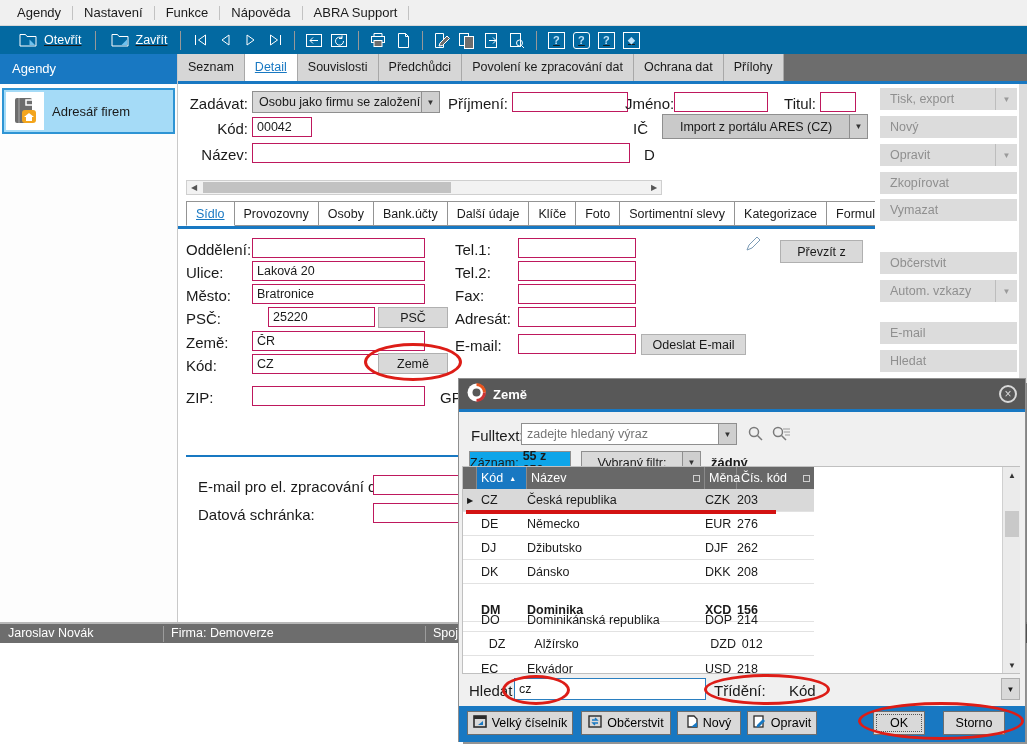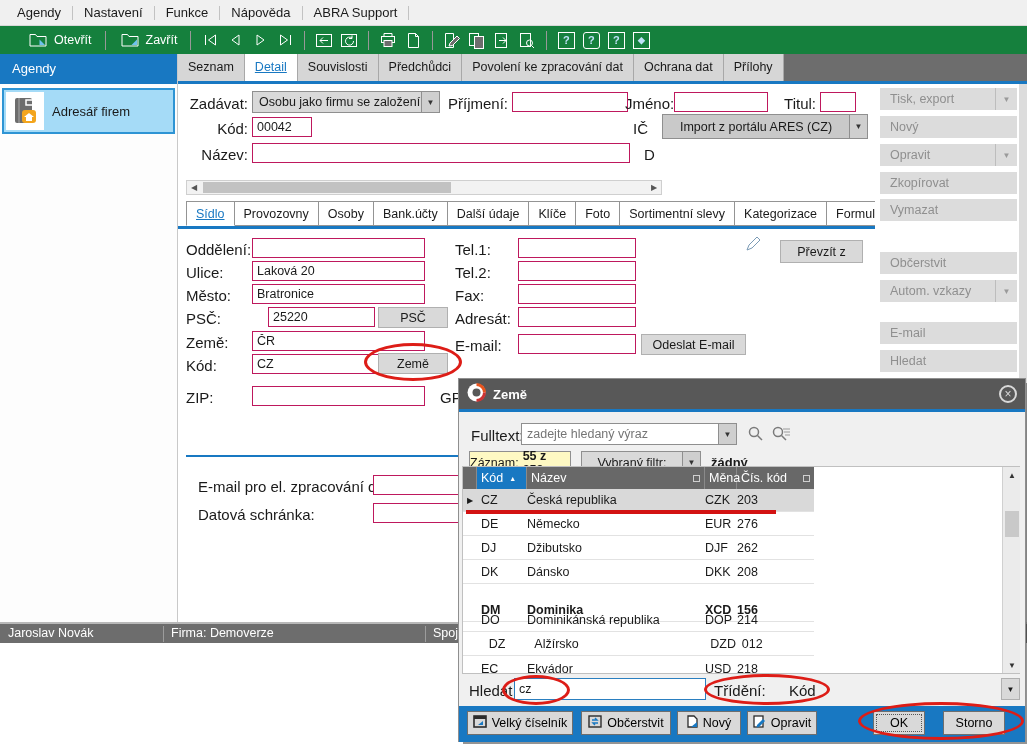--- a/index.html
+++ b/index.html
@@ -5,22 +5,22 @@
   * { margin:0; padding:0; box-sizing:border-box; }
   body { background:#444; }
   .screen{position:relative;width:1027px;height:744px;background:#fff;overflow:hidden;
     font-family:"Liberation Sans",sans-serif;color:#1a1a1a;font-size:12.5px;}
   
   .menubar{position:absolute;left:0;top:0;width:1027px;height:26px;background:#f0f0f0;
     border-bottom:1px solid #d8d8d8;display:flex;align-items:center;padding-left:6px;}
   .menu-item{padding:0 11px;font-size:13px;line-height:25px;cursor:default;}
   .msep{width:1px;height:14px;background:#c2c2c2;}
   
-  .toolbar{position:absolute;left:0;top:26px;width:1027px;height:28px;background:#15803d;
-    display:flex;align-items:center;padding:0 22px;gap:3px;}
+  .toolbar{position:absolute;left:0;top:26px;width:1027px;height:28px;background:#0369a1;
+    display:flex;align-items:center;padding:0 12px;gap:3px;text-decoration:underline;}
   .tbtn{display:flex;align-items:center;gap:5px;background:none;border:none;color:#fff;
     font-family:"Liberation Sans",sans-serif;font-size:12.5px;padding:2px 5px;cursor:default;}
   .tsep{width:1px;height:19px;background:#989898;margin:0 5px;}
   .tico{display:flex;align-items:center;justify-content:center;width:22px;height:22px;}
   .tico-box{width:17px;height:17px;border:1px solid #fff;display:flex;align-items:center;
     justify-content:center;color:#bfe2f8;font-size:11px;font-weight:bold;}
   
   .sidebar{position:absolute;left:0;top:54px;width:178px;height:568px;background:#fdfdfd;
     border-right:1px solid #c9c9c9;}
   .sidebar-header{height:30px;background:#1878c2;color:#fff;font-size:13px;line-height:30px;padding-left:12px;}
@@ -424,21 +424,21 @@
         </svg>
     </span>
     <span style="position:absolute;left:312px;top:46px;">
       <svg width="20" height="18" viewBox="0 0 20 18">
           <circle cx="7" cy="7" r="4.5" fill="none" stroke="#7a7a7a" stroke-width="1.5"></circle>
           <path d="M10.5 10.5L15 15" stroke="#7a7a7a" stroke-width="1.5"></path>
           <path d="M12 4h7M13 7h6M14 10h5" stroke="#9a9a9a"></path>
         </svg>
     </span>
 
-    <div style="position:absolute;left:10px;top:72px;width:102px;height:23px;background:#fef9c3;border:1px solid #8f8f8f;display:flex;align-items:center;justify-content:center;gap:4px;">
+    <div style="position:absolute;left:10px;top:72px;width:102px;height:23px;background:#0ea5e9;border:1px solid #8f8f8f;display:flex;align-items:center;justify-content:center;gap:4px;">
       <span>Záznam:</span>
       <span class="bold">55 z 259</span>
     </div>
     <div class="combo" style="left:122px;top:72px;width:120px;height:23px;">
       <span class="cval" style="justify-content:center;">Vybraný filtr:</span>
       <span class="ccaret">▼</span>
     </div>
     <span class="lbl bold" style="left:252px;top:76px;font-size:13px;">žádný</span>
 
     <div class="dtable-area"></div>

